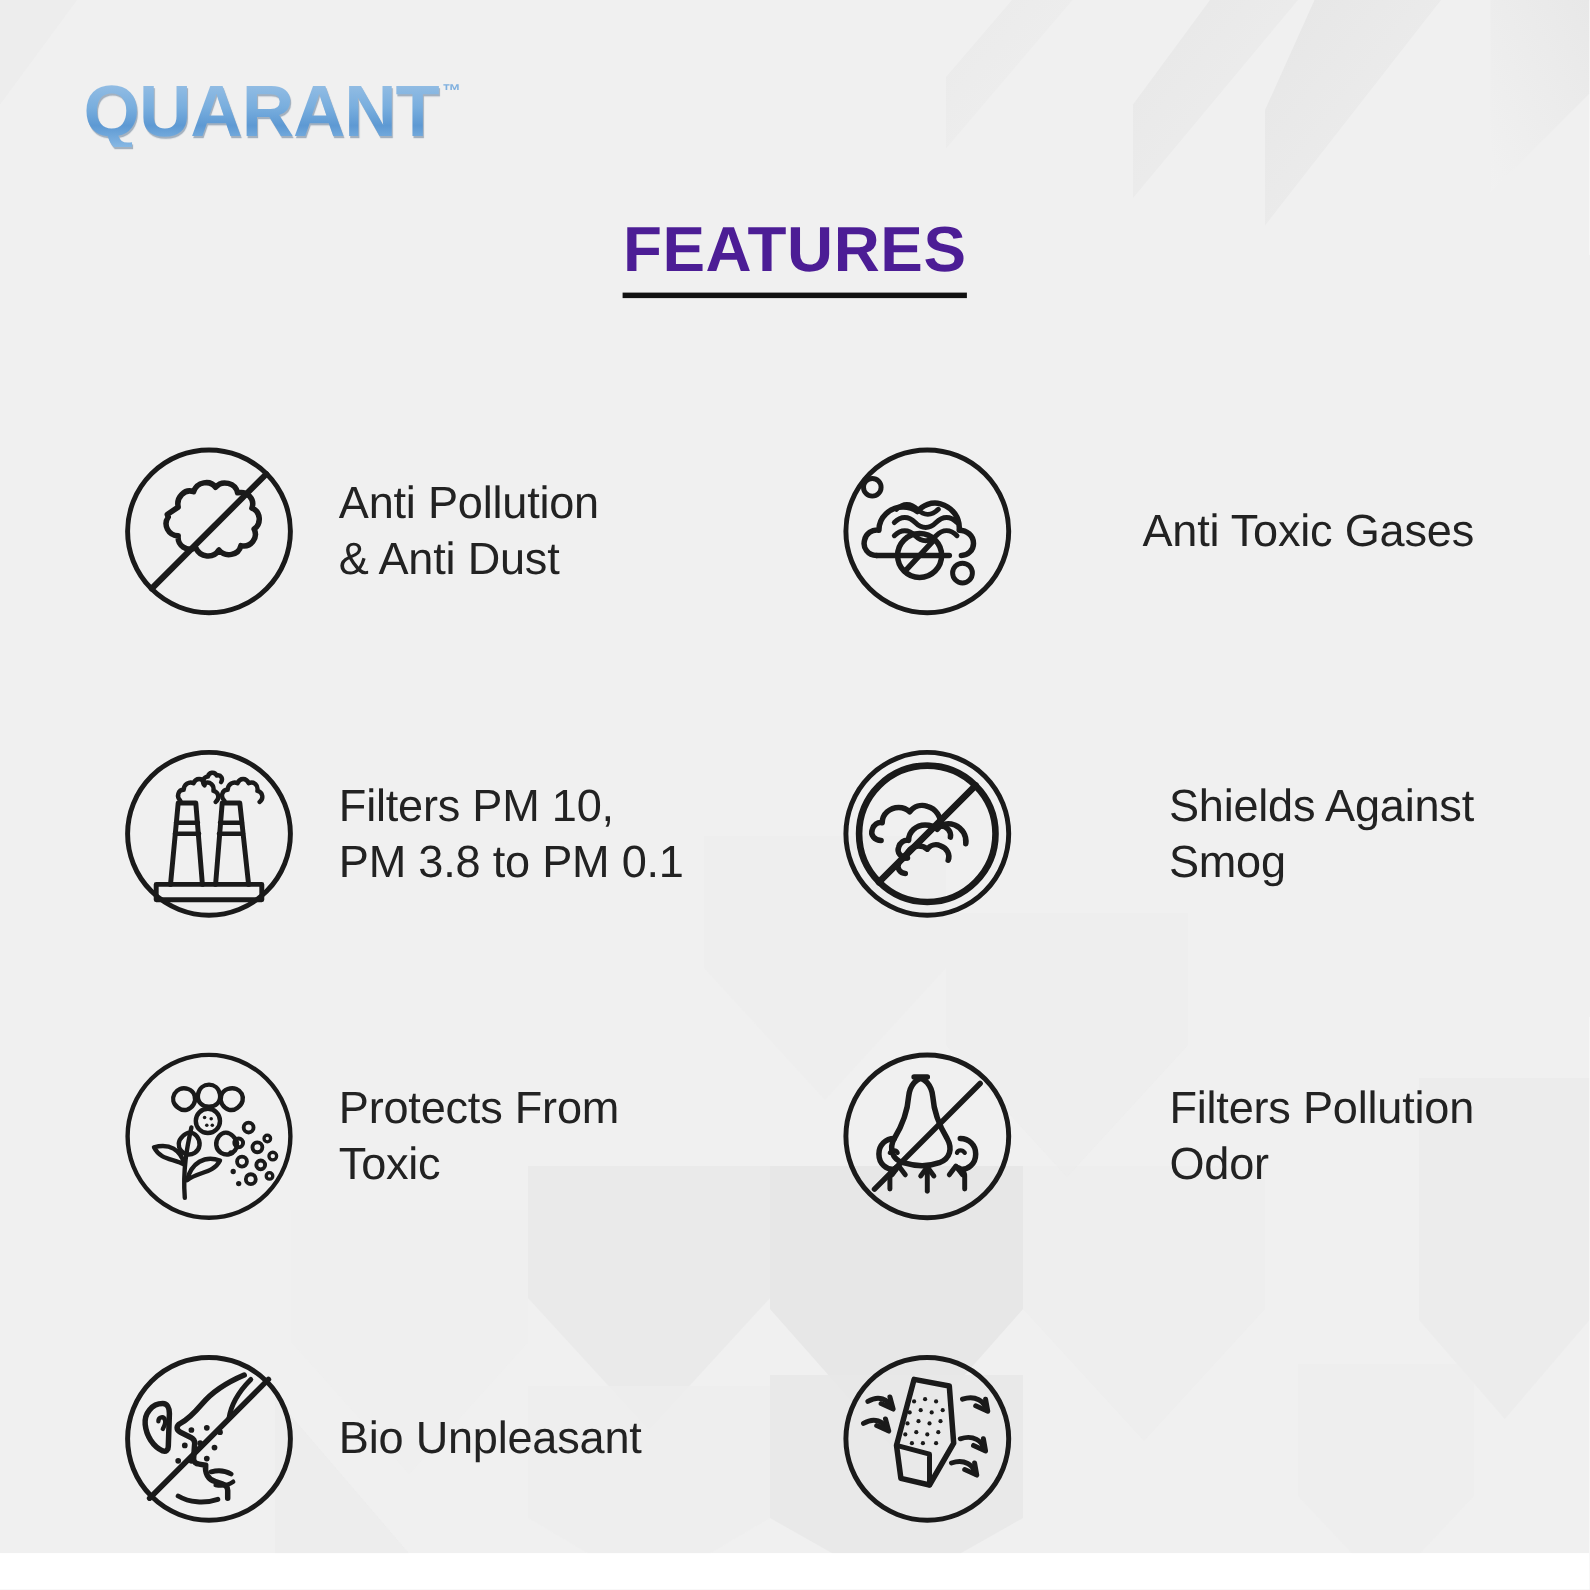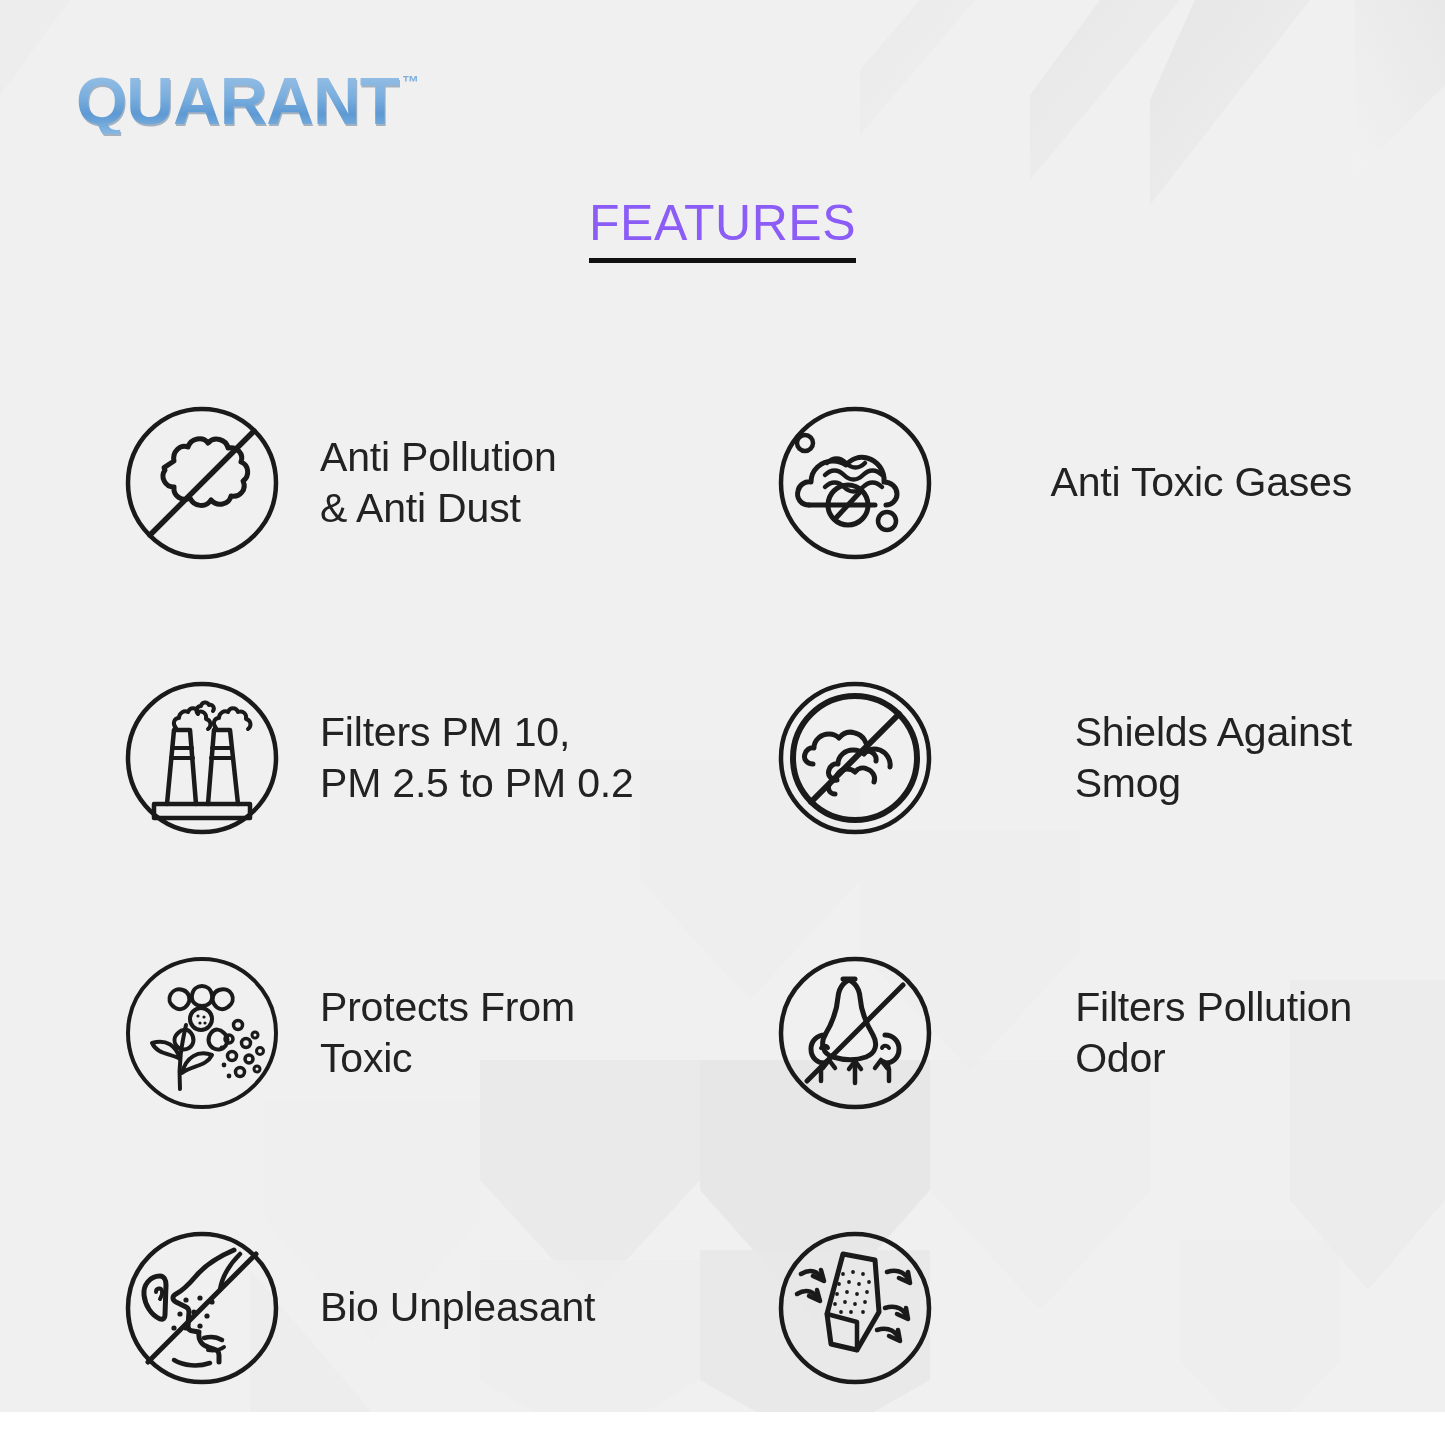--- a/index.html
+++ b/index.html
@@ -65,33 +65,33 @@
     position: absolute;
     left: 0;
     right: 0;
     top: 197px;
     z-index: 3;
     text-align: center;
   }
   #page-title {
     display: inline-block;
     font-family: "Liberation Sans", sans-serif;
-    font-weight: normal;
-    font-size: 50px;
+    font-weight: bold;
+    font-size: 58px;
     letter-spacing: 0.5px;
-    color: #8b5cf6;
+    color: #4c1d95;
     line-height: 1.05;
     padding-bottom: 8px;
     border-bottom: 5px solid #111111;
   }
 
   
   #features {
     position: absolute;
-    left: 112px;
+    left: 100px;
     top: 345px;
     width: 1240px;
     z-index: 3;
     display: grid;
     grid-template-columns: 1fr 1fr;
     grid-auto-rows: 275px;
     column-gap: 18px;
   }
   .feature {
     display: flex;
@@ -223,21 +223,21 @@
           <path d="M64 60c-4-4-2-10 3-10 0-5 5-8 9-6 2-5 8-5 10 0 5-2 9 2 8 7
                    5 1 6 7 2 10" stroke-width="4"></path>
 
           <path d="M104 60c-4-4-2-10 3-10 0-5 5-8 9-6 2-5 8-5 10 0 5-2 9 2 8 7
                    5 1 6 7 2 10" stroke-width="4"></path>
 
           <path d="M86 46c-3-3-1-8 3-8 1-4 6-5 8-1 4-1 6 3 4 6" stroke-width="4"></path>
         </svg>
       </span>
       <span class="feature-label">Filters PM 10,
-PM 2.5 to PM 0.2</span>
+PM 3.8 to PM 0.1</span>
     </div>
 
     <div class="feature col-right">
       <span class="feature-icon">
         <svg viewBox="0 0 180 180" fill="none" stroke="#1a1a1a" stroke-width="4" stroke-linecap="round" stroke-linejoin="round">
           <circle cx="90" cy="90" r="74" stroke-width="4.5"></circle>
           <circle cx="90" cy="90" r="62" stroke-width="6"></circle>
 
           <path d="M48 96c-6 0-10-5-8-10 1-4 5-7 9-6 0-8 7-14 15-14 4 0 7 1 10 4
                    4-5 10-7 16-5 8 2 13 10 12 18 6 0 10 5 9 10" stroke-width="5"></path>

